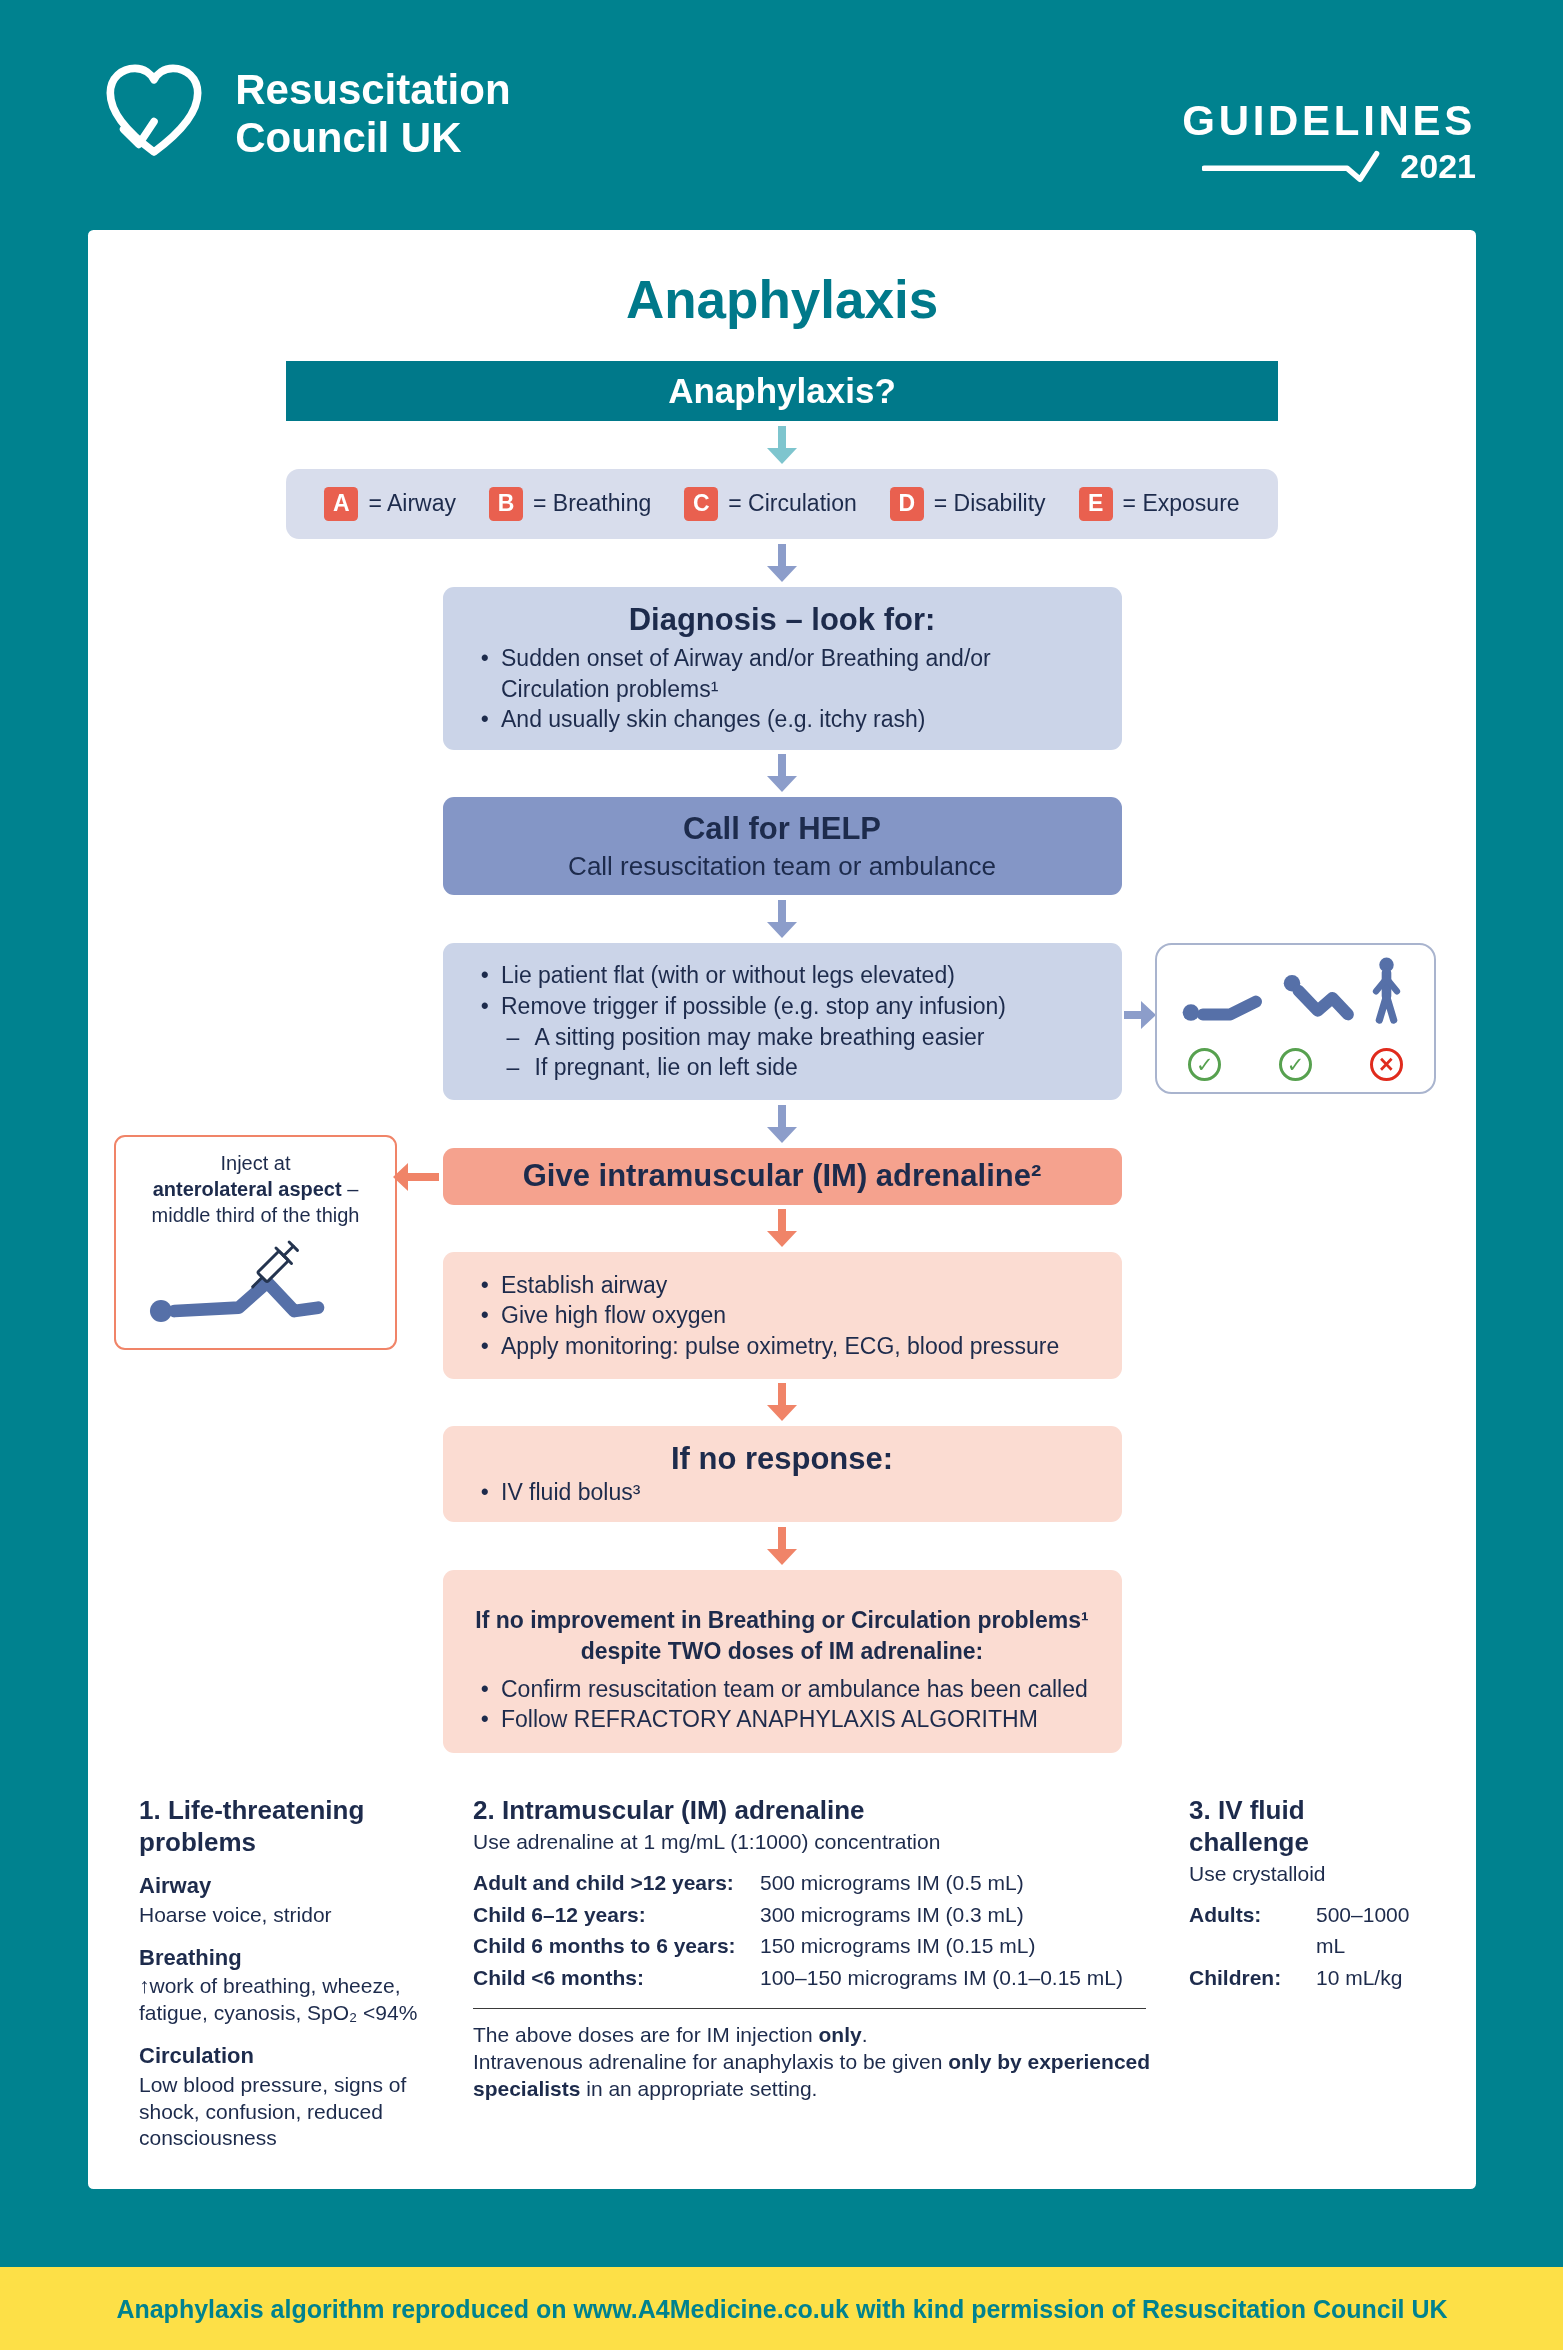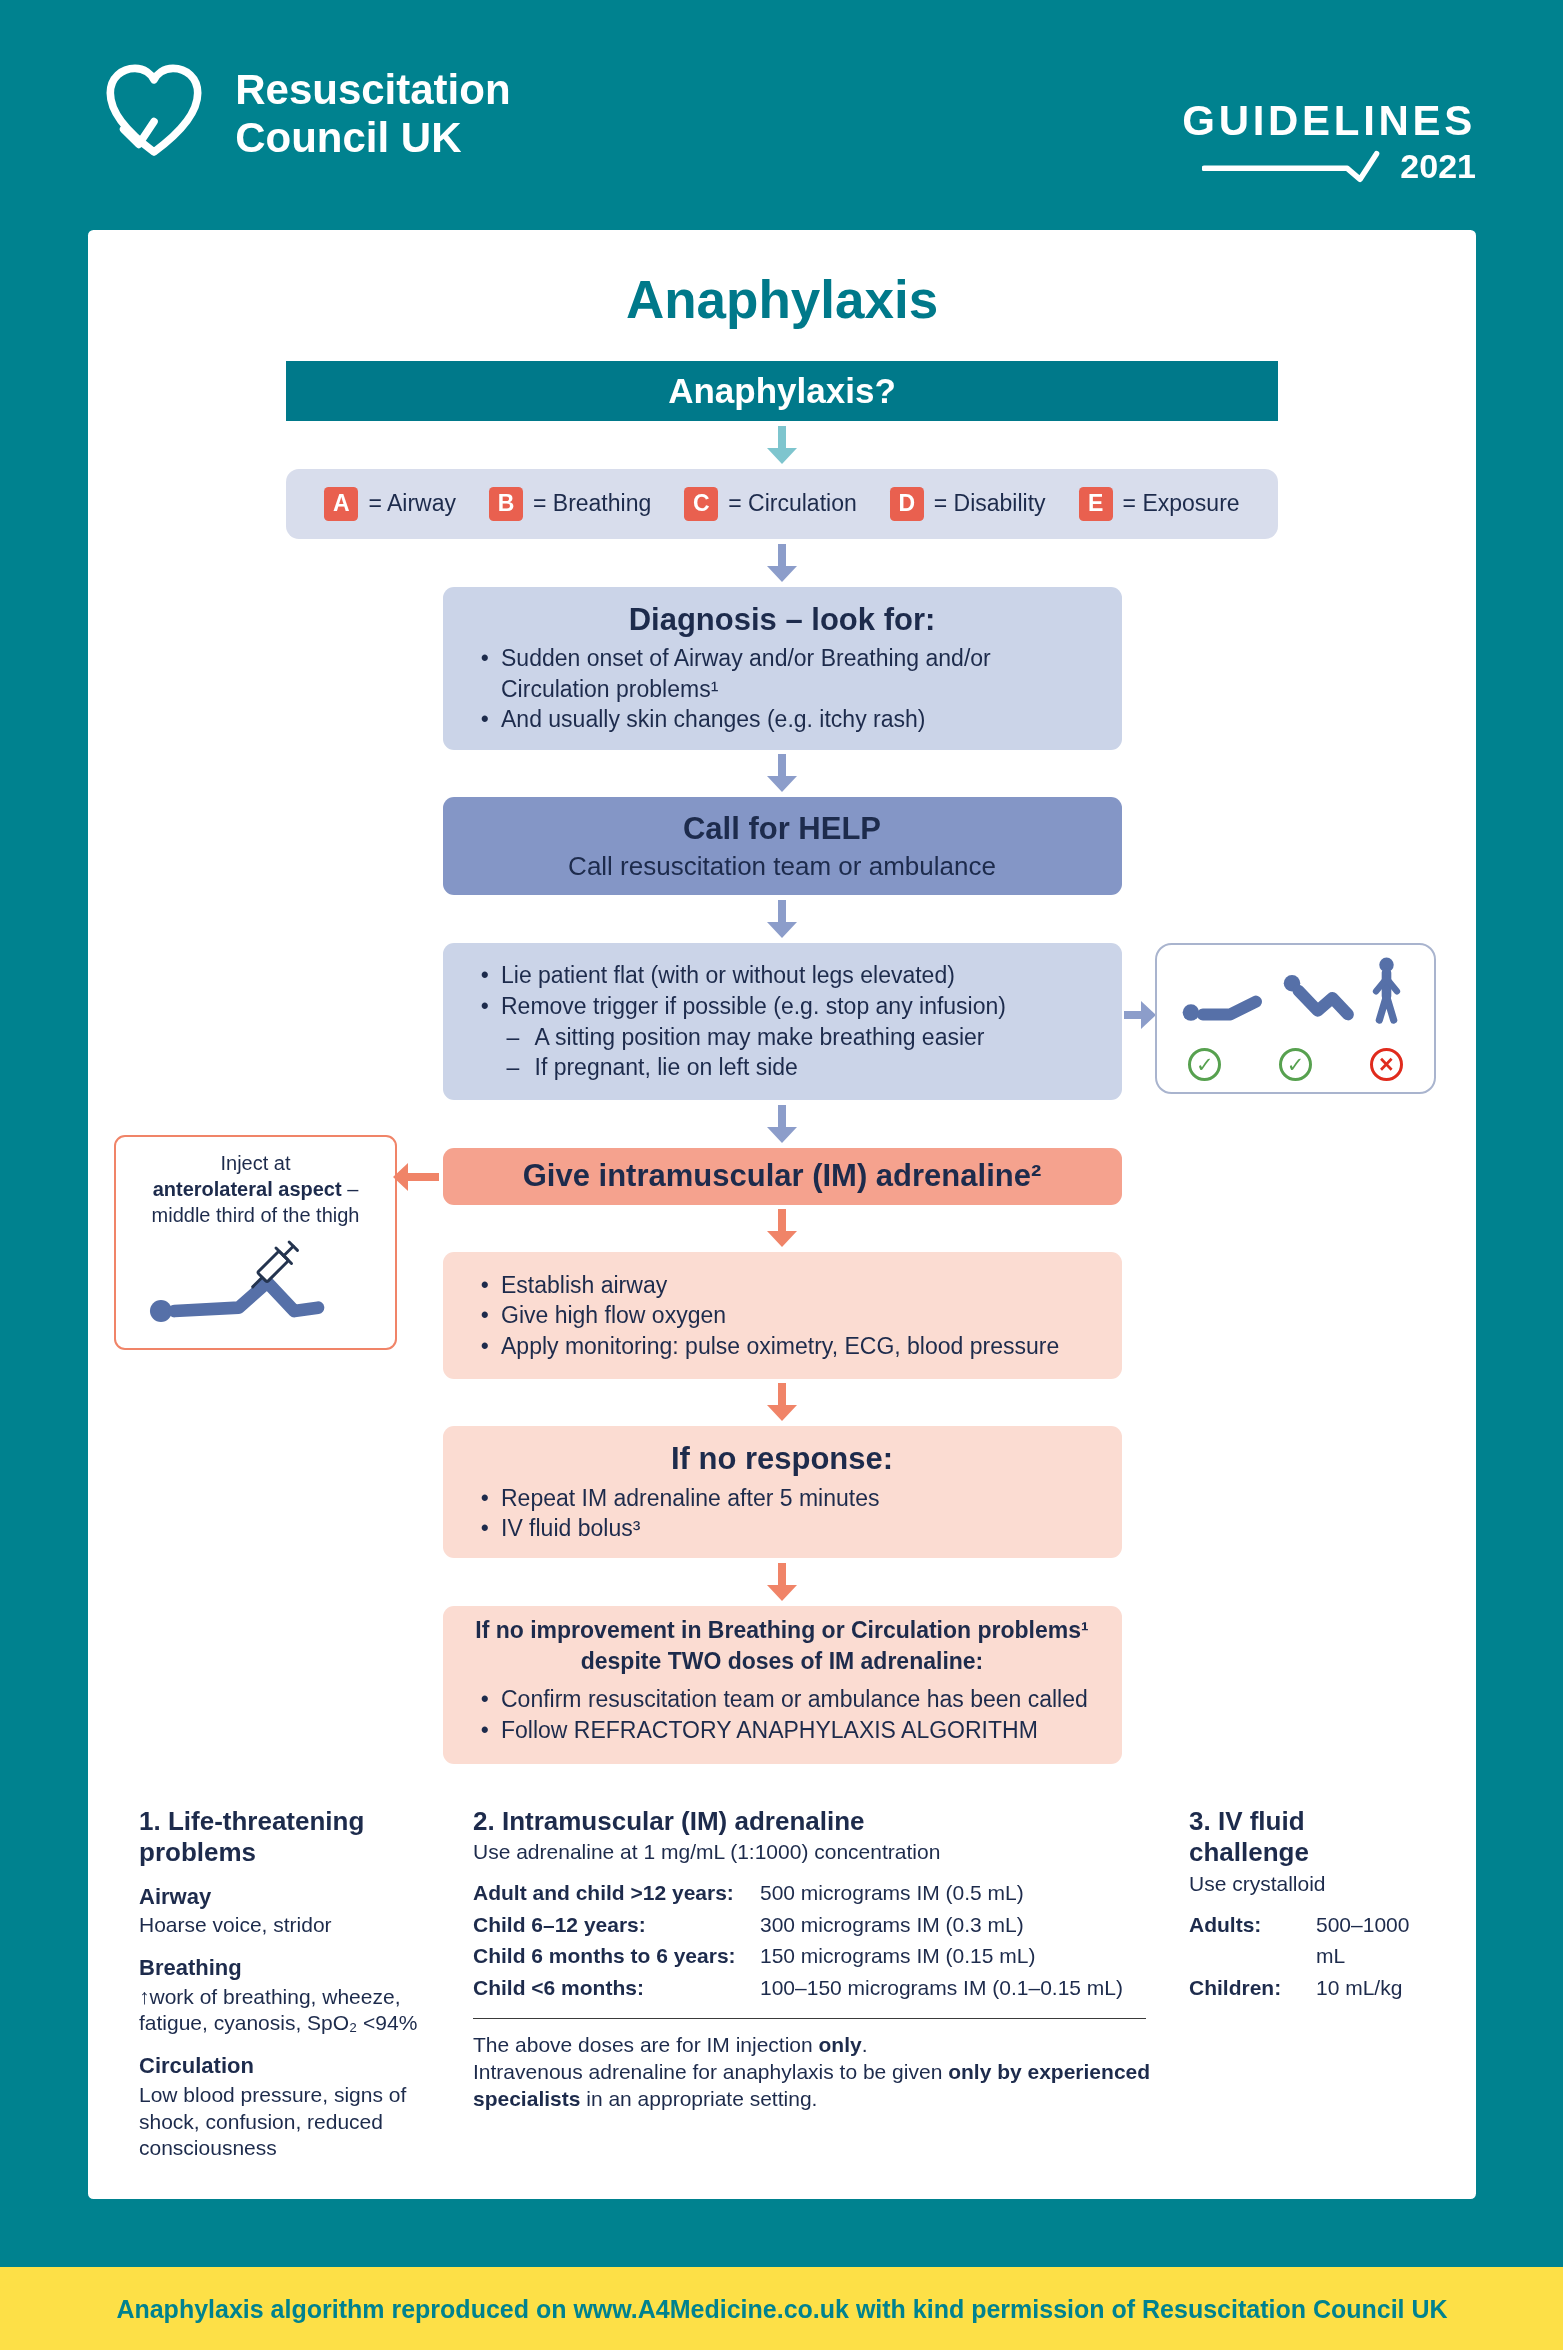--- a/index.html
+++ b/index.html
@@ -258,27 +258,26 @@
   <div class="box salmonlt" style="padding-top:17.4px;padding-bottom:17.4px;">
     <div class="bullet">Establish airway</div>
     <div class="bullet">Give high flow oxygen</div>
     <div class="bullet">Apply monitoring: pulse oximetry, ECG, blood pressure</div>
   </div>
 
   <div class="varrow salmon"></div>
 
   <div class="box salmonlt">
     <div class="box-title">If no response:</div>
-    <div class="bullet mt6">Repeat IM adrenaline after 5 minutes</div>
     <div class="bullet">IV fluid bolus³</div>
   </div>
 
   <div class="varrow salmon"></div>
 
-  <div class="box salmonlt" style="padding-top:9px;padding-bottom:18.4px;">
+  <div class="box salmonlt" style="padding-top:35px;padding-bottom:18.4px;">
     <div class="refr-title">If no improvement in Breathing or Circulation problems¹</div>
     <div class="refr-title">despite TWO doses of IM adrenaline:</div>
     <div class="bullet mt8">Confirm resuscitation team or ambulance has been called</div>
     <div class="bullet">Follow REFRACTORY ANAPHYLAXIS ALGORITHM</div>
   </div>
 
   <section class="footnotes">
 
     <div class="fn-col">
       <div class="fn-title">1. Life-threatening problems</div>

